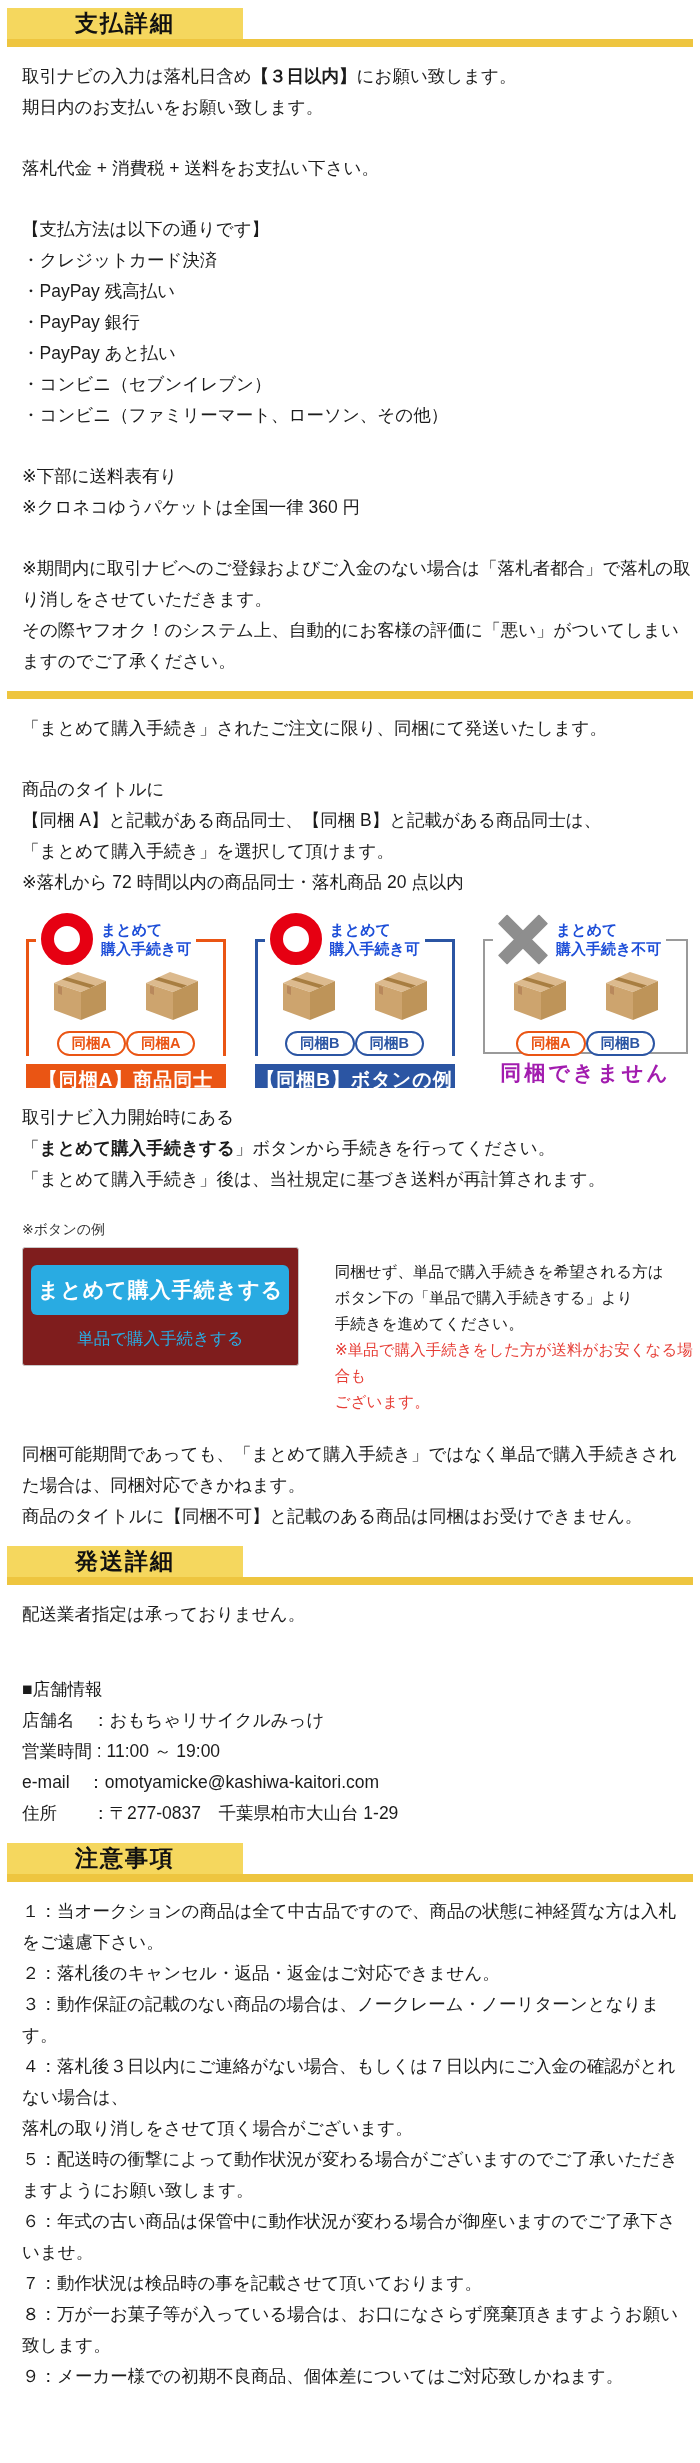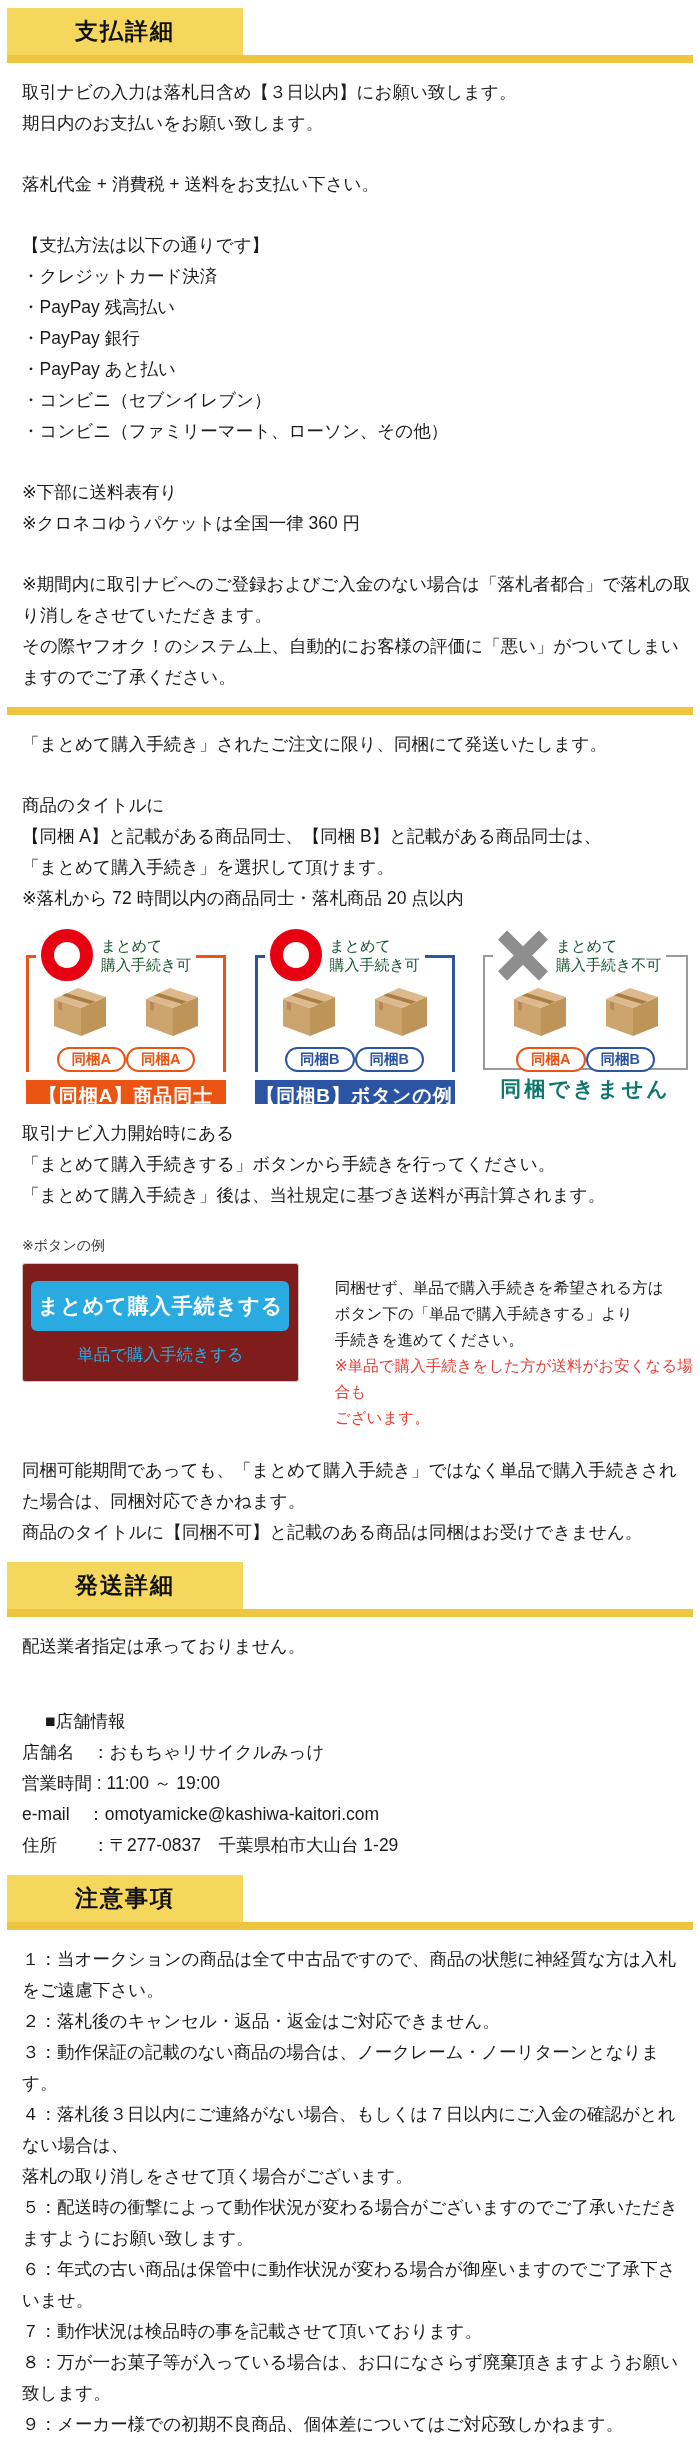--- a/index.html
+++ b/index.html
@@ -8,65 +8,65 @@
     width:700px;
     font-family:"Liberation Sans","DejaVu Sans",sans-serif;
     color:#1b1b1b;
     -webkit-font-smoothing:antialiased;
   }
   .page { width:700px; padding-top:8px; }
 
   
   .sec-header { margin:0 7px; }
   .sec-header .tab {
-    width:236px; height:47px; background:#F5D75E;
+    width:236px; height:31px; background:#F5D75E;
     display:flex; align-items:center; justify-content:center;
     font-size:23px; font-weight:bold; color:#111; letter-spacing:2px;text-align:right;
   }
   .sec-header .bar { height:8px; background:#EEC53F; }
 
   
   .txt { padding:0 8px 0 22px; font-size:17.5px; line-height:31px; }
   .txt p { white-space:pre-line; }
-  b { font-weight:normal; }
+  b { font-weight:bold; }
   .gap-s { margin-top:14px; }
   .gap-m { margin-top:30px; }
-  .gap-l { margin-top:44px;margin-left:23px; }
+  .gap-l { margin-top:44px; }
   .sec-gap { margin-top:14px; }
 
   
   .diagram { display:flex; justify-content:space-between; margin:14px 12px 0 26px; }
   .dg-panel { position:relative; width:200px; height:176px; }
   .dg-panel.wide { width:205px; }
   .dg-frame { position:absolute; left:0; right:0; top:27px; bottom:32px; border:3px solid #EA5514; border-bottom:none; }
   .dg-frame.blue { border-color:#2B55A3; }
   .dg-frame.ng { border:2px solid #9A9A9A; bottom:34px; }
   .dg-badge {
     position:absolute; top:0; left:10px; z-index:2; height:54px;
     background:#fff; padding:0 5px; display:flex; align-items:center; gap:8px;
   }
-  .badge-txt { font-size:15px; font-weight:normal; line-height:1.3; color:#14532d; }
+  .badge-txt { font-size:15px; font-weight:bold; line-height:1.3; color:#1d4ed8; }
   .ring { width:52px; height:52px; border:13px solid #E60012; border-radius:50%; flex:none; }
   .cross { width:50px; height:50px; position:relative; flex:none; }
   .cross i { position:absolute; left:-4px; top:19px; width:58px; height:13px; background:#8E8E8E; border-radius:1px; display:block; }
   .cross i.a { transform:rotate(45deg); }
   .cross i.b { transform:rotate(-45deg); }
   .dg-boxes { position:absolute; top:54px; left:0; right:0; display:flex; justify-content:center; gap:28px; }
   .dg-pills { position:absolute; bottom:32px; left:0; right:0; display:flex; justify-content:center; gap:0; z-index:2; }
   .pill {
     display:inline-block; background:#fff; border:2.5px solid #EA5514; color:#EA5514;
     border-radius:14px; padding:1px 13px; font-size:14.5px; font-weight:bold; white-space:nowrap;
   }
   .pill.blue { border-color:#2B55A3; color:#2B55A3; }
   .dg-caption {
     position:absolute; bottom:0; left:0; right:0; height:24px; background:#EA5514;
     color:#fff; font-size:19px; font-weight:bold; text-align:center; line-height:32px; letter-spacing:1px;
   }
   .dg-caption.blue { background:#2B55A3; }
-  .dg-caption.ng { background:none; color:#0f766e; font-size:21px; letter-spacing:3px; height:30px; line-height:30px; }
+  .dg-caption.ng { background:none; color:#a21caf; font-size:21px; letter-spacing:3px; height:30px; line-height:30px; }
 
   
   .btn-example-label { padding-left:22px; font-size:14px; color:#333; margin-top:26px; }
   .btn-row { display:flex; align-items:flex-start; gap:36px; padding-left:22px; margin-top:8px; }
   .btn-box { width:295px; border:1px solid #C8C8C8; border-radius:3px; text-align:center; padding:17px 0 15px; background:#7f1d1d; }
   .btn-primary {
     display:inline-block; width:258px; background:#29ABE2; color:#fff; border:none;
     font-family:inherit; font-size:21px; font-weight:bold; border-radius:6px; padding:11px 0; letter-spacing:1px; cursor:pointer;
   }
   .btn-secondary { display:inline-block; margin-top:13px; color:#29ABE2; font-size:16.5px; text-decoration:none; cursor:pointer; }

